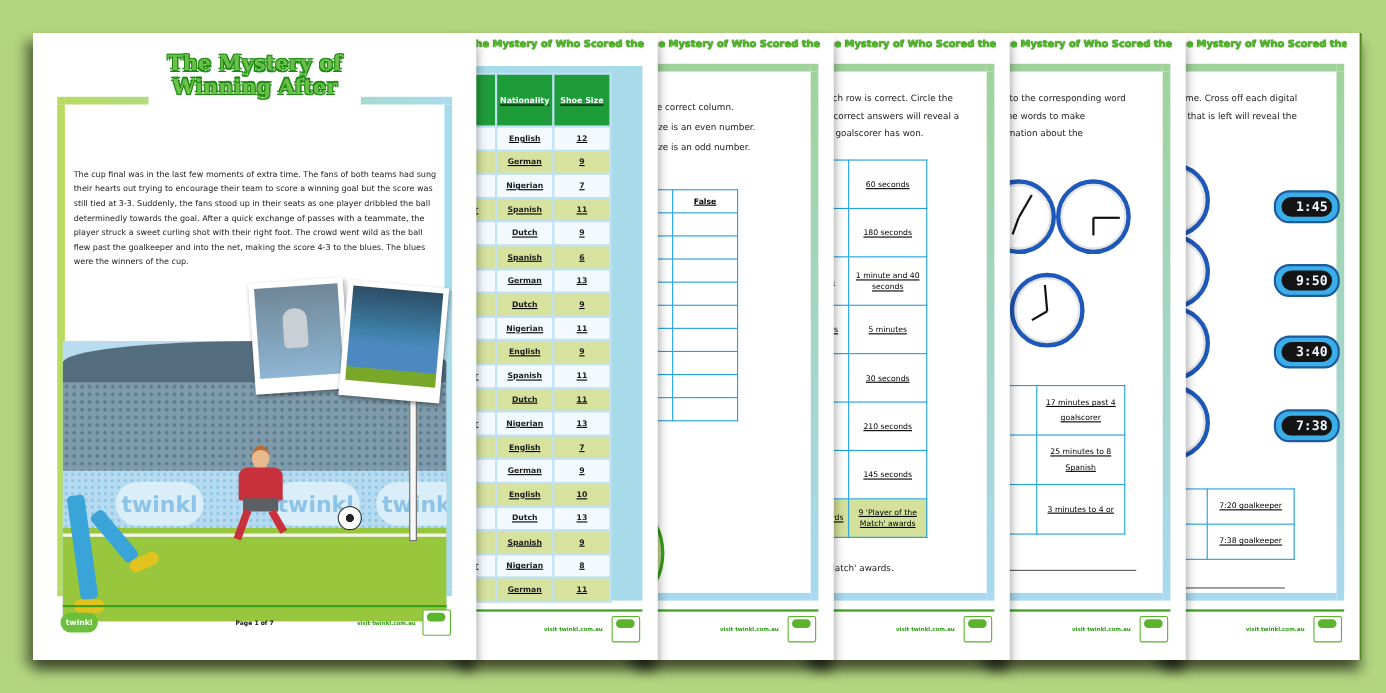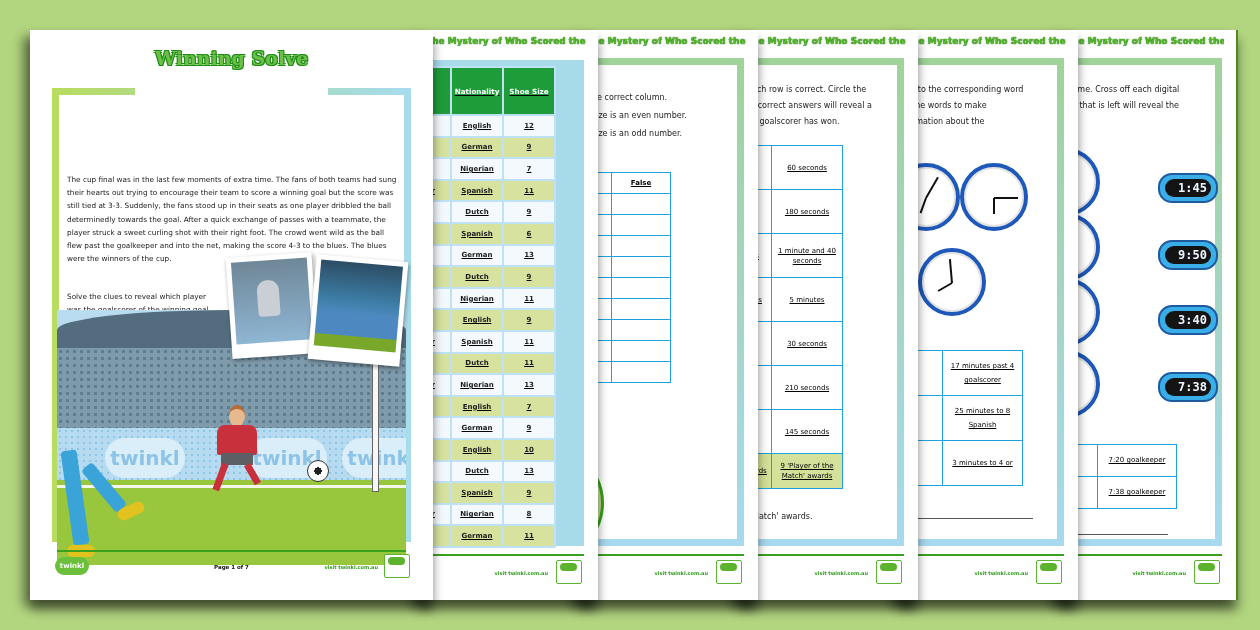--- a/index.html
+++ b/index.html
@@ -55,21 +55,21 @@
   }
   #p1 .frame1-mask { position:absolute; left:105px; right:105px; top:50px; height:18px; background:#fff; }
   #p1 .title {
     position:absolute; left:0; right:0; top:18px; text-align:center;
     font-family:"DejaVu Serif", serif; font-weight:bold; font-size:19px; line-height:21px;
     color:#6cc04a;
     text-shadow: -1px -1px 0 #1e8d14, 1px -1px 0 #1e8d14, -1px 1px 0 #1e8d14, 1px 1px 0 #1e8d14, 0 0 3px #fff;
   }
   #p1 .intro {
     position:absolute; left:37px; top:122px; width:334px;
-    font-size:7.3px; line-height:13.2px; color:#1b1b1b; white-space:normal;margin-top:21px;
+    font-size:7.3px; line-height:13.2px; color:#1b1b1b; white-space:normal;
   }
   #p1 .clue {
     position:absolute; left:37px; top:260px; width:200px;
     font-size:7.3px; line-height:13px; color:#1b1b1b;
   }
   #p1 .scene {
     position:absolute; left:27px; right:27px; top:280px; height:255px; overflow:hidden;
     background:#b9dcf0;
   }
   .crowd { position:absolute; left:0; right:0; top:0; height:38px; background:#536d7f; border-radius:50% 50% 0 0/20px 20px 0 0; }
@@ -476,27 +476,24 @@
   <div class="footer-line"></div>
   <div class="footer-url">visit twinkl.com.au</div>
   <div class="footer-badge"></div>
   <div class="page-edge-shadow"></div>
 </div>
 
 <div class="page" id="p1">
   <div class="frame1"></div>
   <div class="frame1-mask"></div>
   <div class="title">
-    <div>Winning Solve</div>
+    <div>The Mystery of</div>
+    <div>Winning After</div>
   </div>
   <div class="intro">The cup final was in the last few moments of extra time. The fans of both teams had sung their hearts out trying to encourage their team to score a winning goal but the score was still tied at 3-3. Suddenly, the fans stood up in their seats as one player dribbled the ball determinedly towards the goal. After a quick exchange of passes with a teammate, the player struck a sweet curling shot with their right foot. The crowd went wild as the ball flew past the goalkeeper and into the net, making the score 4-3 to the blues. The blues were the winners of the cup.</div>
-  <div class="clue">
-    <div>Solve the clues to reveal which player</div>
-    <div>was the goalscorer of the winning goal.</div>
-  </div>
   <div class="scene">
     <div class="crowd"></div>
     <div class="net"></div>
     <div class="ads">
       <div class="cloud" style="left:48px;">twinkl</div>
       <div class="cloud" style="left:190px;">twinkl</div>
       <div class="cloud" style="left:285px;">twinkl</div>
     </div>
     <div class="pitch"></div>
     <div class="pitch-line"></div>

